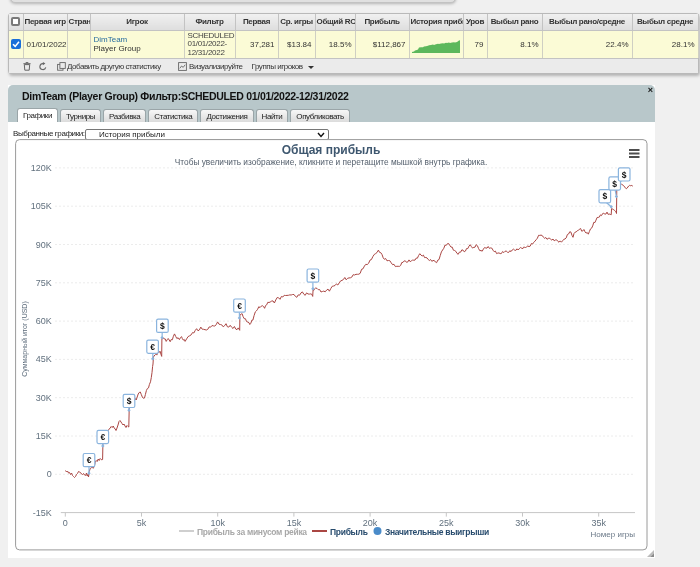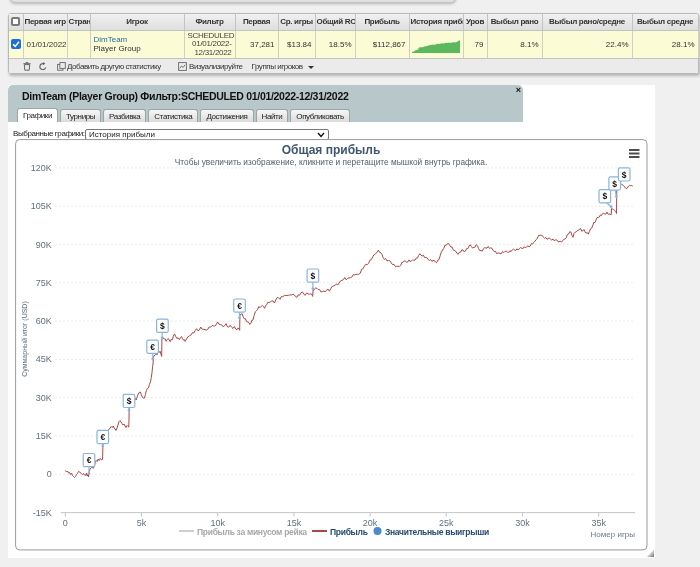--- a/index.html
+++ b/index.html
@@ -1,19 +1,19 @@
 <!DOCTYPE html>
 <html lang="ru"><head><meta charset="utf-8"><title>p</title><style>
 *{margin:0;padding:0;box-sizing:border-box}
 html,body{width:700px;height:567px;background:#f0f0f0;font-family:"Liberation Sans",sans-serif;position:relative;overflow:hidden}
 .abs{position:absolute}
 table{border-collapse:collapse;table-layout:fixed;width:689px;font-size:8px;color:#333}
 th{background:linear-gradient(#f0f0f0,#dedede);font-weight:bold;border-right:1px solid #c3c3c3;border-bottom:1px solid #c3c3c3;height:16px;padding:1px 1px;text-align:center;overflow:hidden;white-space:nowrap;letter-spacing:-0.3px}
 td{background:#fbfbd6;border-right:1px solid #cfcfc3;height:23px;padding:1px 3px;overflow:hidden;white-space:nowrap}
-.r{text-align:right} .c{text-align:right}
+.r{text-align:right} .c{text-align:left}
 .tab{display:inline-block;height:13px;line-height:13px;padding:0 5px;margin-right:2px;background:linear-gradient(#f7f7f7,#dcdcdc);border:1px solid #9aa5a8;border-bottom:none;border-radius:3px 3px 0 0;font-size:8px;letter-spacing:-0.4px;color:#222;vertical-align:bottom}
 .tabact{background:#fff;height:14px;line-height:14px;position:relative;z-index:3}
 </style></head><body>
 
 <div class="abs" style="left:10px;top:-9px;width:446px;height:12px;background:#e0e0e0;border:1px solid #c2c2c2;border-radius:0 0 5px 5px;box-shadow:0 1px 3px rgba(0,0,0,.25)"></div>
 
 <div class="abs" style="left:8px;top:13px;width:691px;background:#ebebeb;border:1px solid #b9b9b9;border-radius:3px;box-shadow:1px 2px 3px rgba(0,0,0,.25)">
 <table>
 <colgroup>
         <col style="width:14px">
@@ -90,30 +90,30 @@
         <path d="M1.8 6.3 L3.6 4 L5.2 5.4 L7.2 2.7" fill="none" stroke="#666" stroke-width="0.9"></path>
       </svg>
 <span class="abs" style="left:180px;top:3px">Визуализируйте</span>
 <span class="abs" style="left:242.5px;top:3px">Группы игроков</span>
 <span class="abs" style="left:299px;top:6.5px;width:0;height:0;border-left:3px solid transparent;border-right:3px solid transparent;border-top:3.5px solid #333"></span>
 </div>
 
 </div>
 
 <div class="abs" style="left:8px;top:85px;width:647px;height:473px;background:#fff"></div>
-<div class="abs" style="left:8px;top:85px;width:515px;height:36.5px;background:#b8c7ca;border-radius:5px 5px 0 0">
+<div class="abs" style="left:8px;top:85px;width:647px;height:36.5px;background:#b8c7ca;border-radius:5px 5px 0 0">
 <div class="abs" style="left:14px;top:5px;font-size:10.5px;font-weight:bold;letter-spacing:-0.3px;color:#111">DimTeam (Player Group) Фильтр:SCHEDULED 01/01/2022-12/31/2022</div>
 <div class="abs" style="right:2px;top:0px;font-size:9px;font-weight:bold;color:#111;cursor:default">×</div>
 <div class="abs" style="left:9px;bottom:0;white-space:nowrap">
 <span class="tab tabact">Графики</span><span class="tab">Турниры</span><span class="tab">Разбивка</span><span class="tab">Статистика</span><span class="tab">Достижения</span><span class="tab">Найти</span><span class="tab">Опубликовать</span>
 </div>
 </div>
 
 <div class="abs" style="left:13px;top:129px;font-size:8px;letter-spacing:-0.4px;color:#222">Выбранные графики:</div>
-<div class="abs" style="left:85px;top:128.5px;width:244px;height:11px;border:1px solid #777;border-radius:2px;background:#fff;font-size:8px;color:#222;line-height:9.5px;padding-left:3px">История прибыли
+<div class="abs" style="left:85px;top:128.5px;width:244px;height:11px;border:1px solid #777;border-radius:2px;background:#fff;font-size:8px;color:#222;line-height:9.5px;padding-left:13px">История прибыли
 <svg class="abs" style="right:3px;top:2px" width="8" height="6" viewBox="0 0 8 6">
       <path d="M1 1 L4 4.5 L7 1" fill="none" stroke="#111" stroke-width="1.4"></path>
     </svg>
 </div>
 
 <svg style="position:absolute;left:8px;top:84px" width="647" height="474" viewBox="0 0 647 474" font-family="Liberation Sans, sans-serif">
 <rect x="7.6" y="55.6" width="631.4" height="410.3" rx="4" fill="#ffffff" stroke="#9a9a9a" stroke-width="1"></rect>
 <text x="323" y="69.5" text-anchor="middle" font-size="12" font-weight="bold" fill="#3E576F">Общая прибыль</text>
 <text x="323" y="81" text-anchor="middle" font-size="8.3" fill="#55606d">Чтобы увеличить изображение, кликните и перетащите мышкой внутрь графика.</text>
 <g stroke="#4d4d4d" stroke-width="2">

